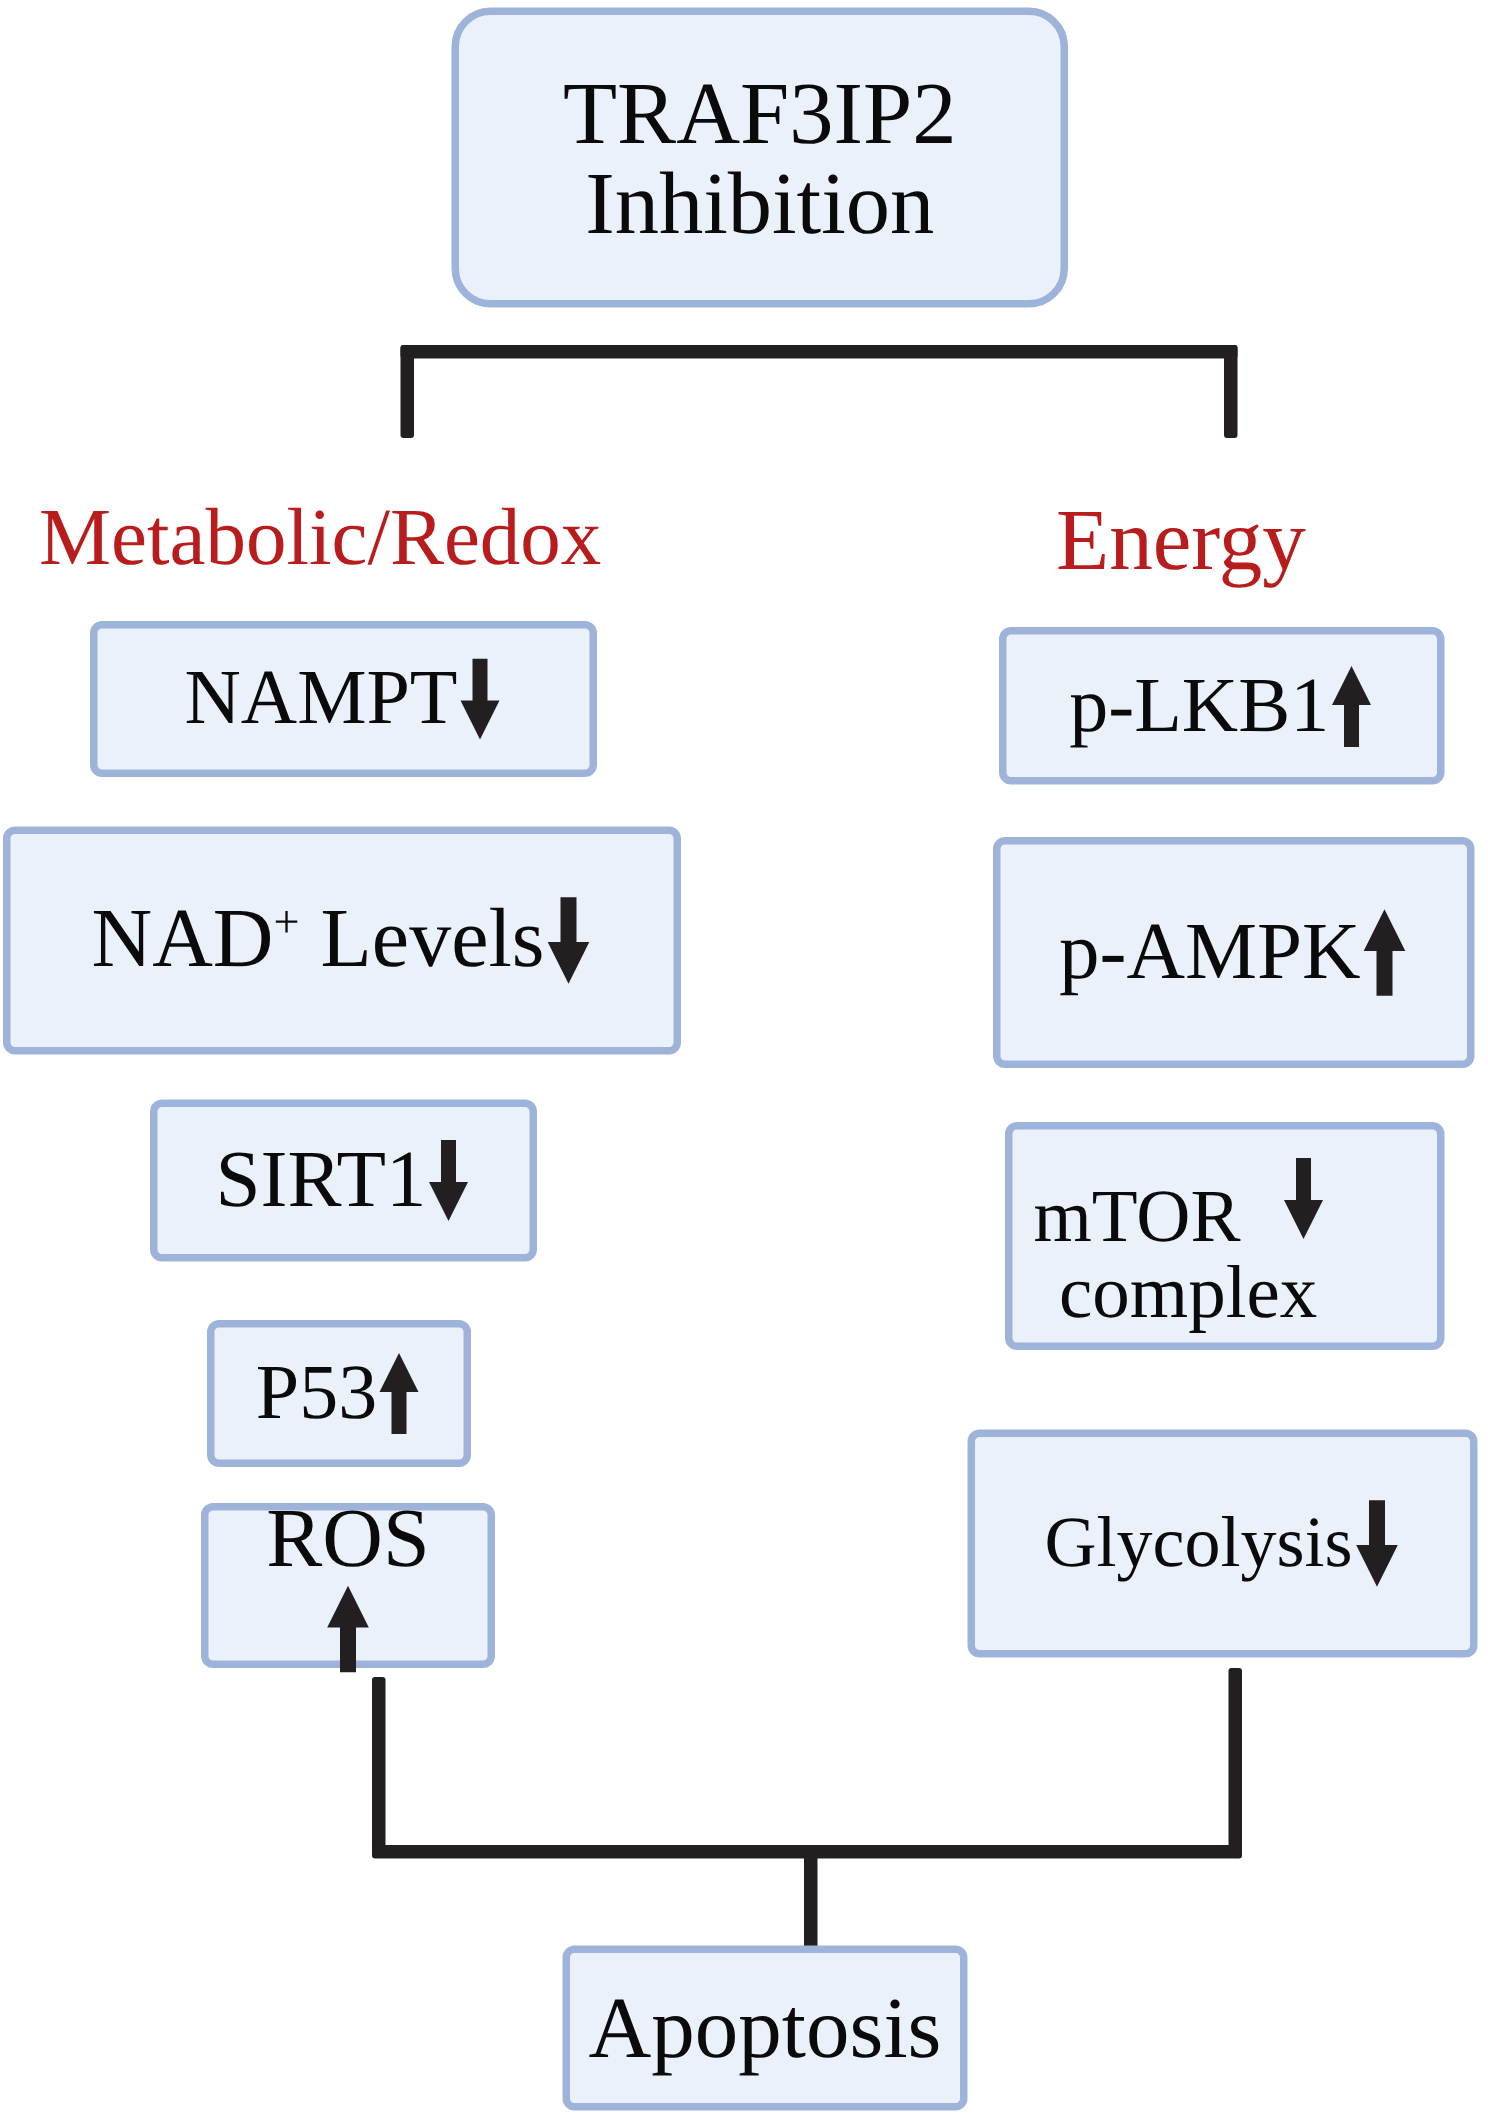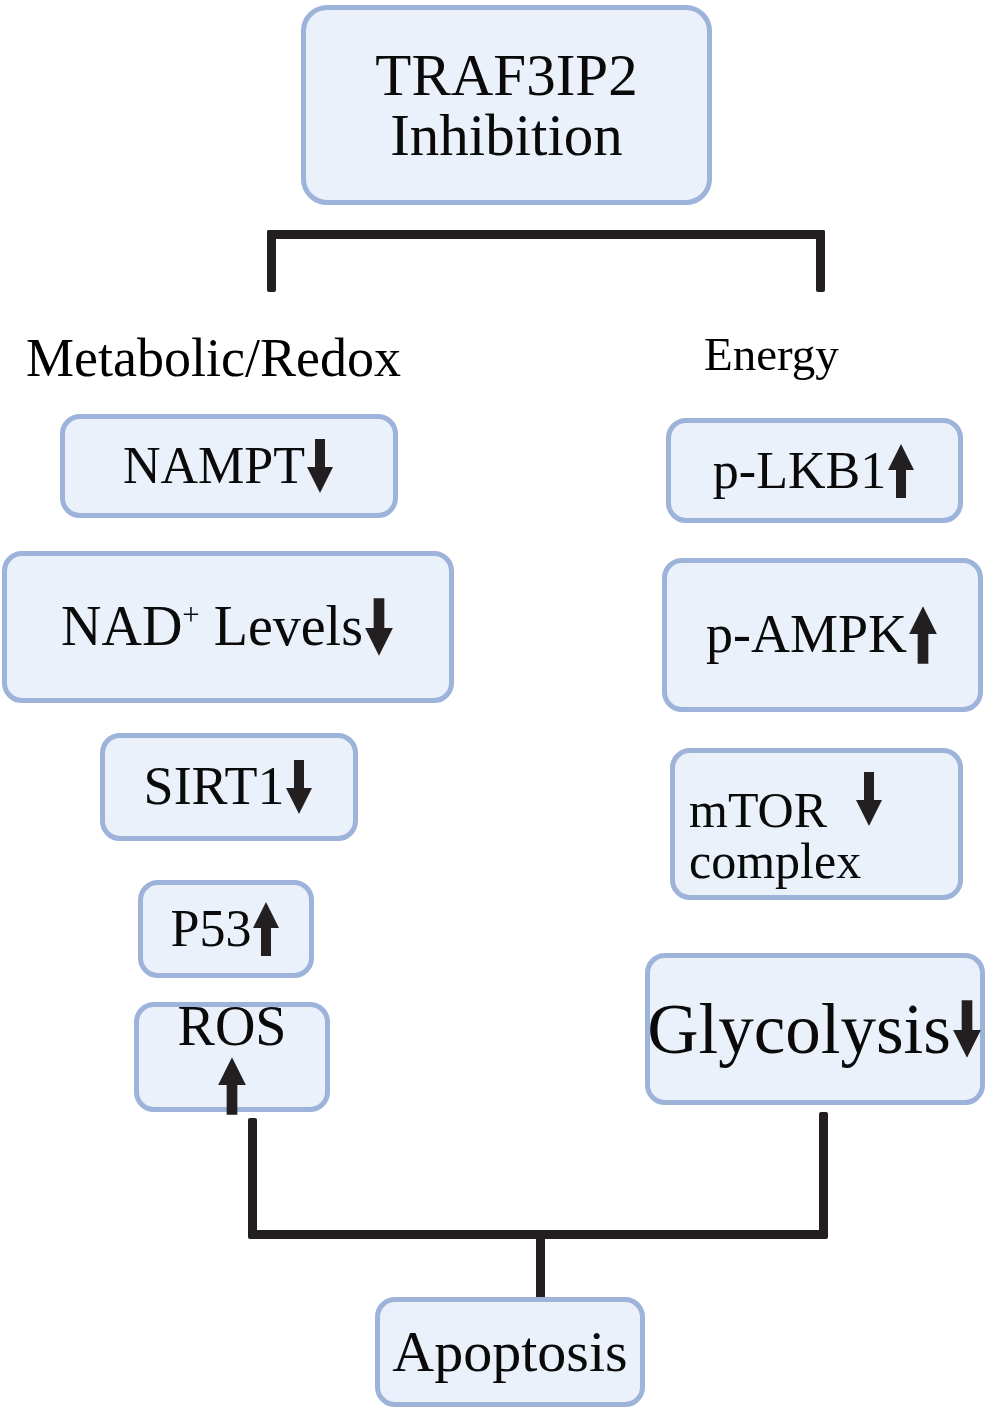--- a/index.html
+++ b/index.html
@@ -16,36 +16,36 @@
     width: 992px;
     height: 1413px;
     background: #ffffff;
     overflow: hidden;
   }
   .node {
     position: absolute;
     box-sizing: border-box;
     background: #eaf1fa;
     border: 5px solid #9eb3da;
-    border-radius: 20px;
+    border-radius: 8px;
     display: flex;
     align-items: center;
     justify-content: center;
     text-align: center;
     line-height: 1.02;
     color: #0a0a0a;
   }
   .node .txt {
     display: block;
     white-space: pre-line;
   }
   .col-header {
     position: absolute;
     white-space: nowrap;
-    color: #000000;
+    color: #b91c1c;
     line-height: 1;
   }
   .arrow {
     display: inline-block;
     vertical-align: baseline;
     line-height: 0;
     position: relative;
   }
   .arrow svg { display: block; }
   .connector {
@@ -68,21 +68,21 @@
   <div class="node" style="left:301px; top:5px; width:411px; height:200px; font-size:59px; border-radius:26px;">
     <span class="txt">TRAF3IP2
 Inhibition</span>
   </div>
 
   <div class="connector conn-h" style="left:267px; top:230px; width:558px;"></div>
   <div class="connector conn-v" style="left:267px; top:230px; height:62px;"></div>
   <div class="connector conn-v" style="left:816px; top:230px; height:62px;"></div>
 
   <div class="col-header" style="left:26px; top:331px; font-size:54px;">Metabolic/Redox</div>
-  <div class="col-header" style="left:704px; top:331px; font-size:47px;">Energy</div>
+  <div class="col-header" style="left:704px; top:331px; font-size:58px;">Energy</div>
 
   <div class="node" style="left:60px; top:414px; width:338px; height:104px; font-size:52px;">
     <span>NAMPT</span>
       <span class="arrow">
         <svg width="30" height="54" viewBox="0 0 30 54">
           <path d="M15 54 L2 28 L10 28 L10 0 L20 0 L20 28 L28 28 Z" fill="#231f20"></path>
         </svg>
       </span>
   </div>
 
@@ -139,26 +139,26 @@
         </svg>
       </span>
   </div>
 
   <div class="node" style="left:670px; top:748px; width:293px; height:152px; font-size:50px; display:block; padding:18px 6px 0 14px;">
     <div style="text-align:left; white-space:nowrap;">
       <span>mTOR </span><span class="arrow" style="margin-left:14px;"><svg width="30" height="56" viewBox="0 0 30 54">
             <path d="M15 54 L2 28 L10 28 L10 0 L20 0 L20 28 L28 28 Z" fill="#231f20"></path>
           </svg></span>
     </div>
-    <div style="text-align:left; white-space:nowrap;">
+    <div style="text-align:left; white-space:nowrap;margin-left:17px;">
       <span>complex</span>
     </div>
   </div>
 
-  <div class="node" style="left:645px; top:953px; width:340px; height:152px; font-size:71px;">
+  <div class="node" style="left:645px; top:953px; width:340px; height:152px; font-size:48px;">
     <span>Glycolysis</span>
       <span class="arrow">
         <svg width="32" height="58" viewBox="0 0 30 54">
           <path d="M15 54 L2 28 L10 28 L10 0 L20 0 L20 28 L28 28 Z" fill="#231f20"></path>
         </svg>
       </span>
   </div>
 
   <div class="connector conn-v" style="left:248px; top:1118px; height:120px;"></div>
   <div class="connector conn-v" style="left:819px; top:1112px; height:126px;"></div>

